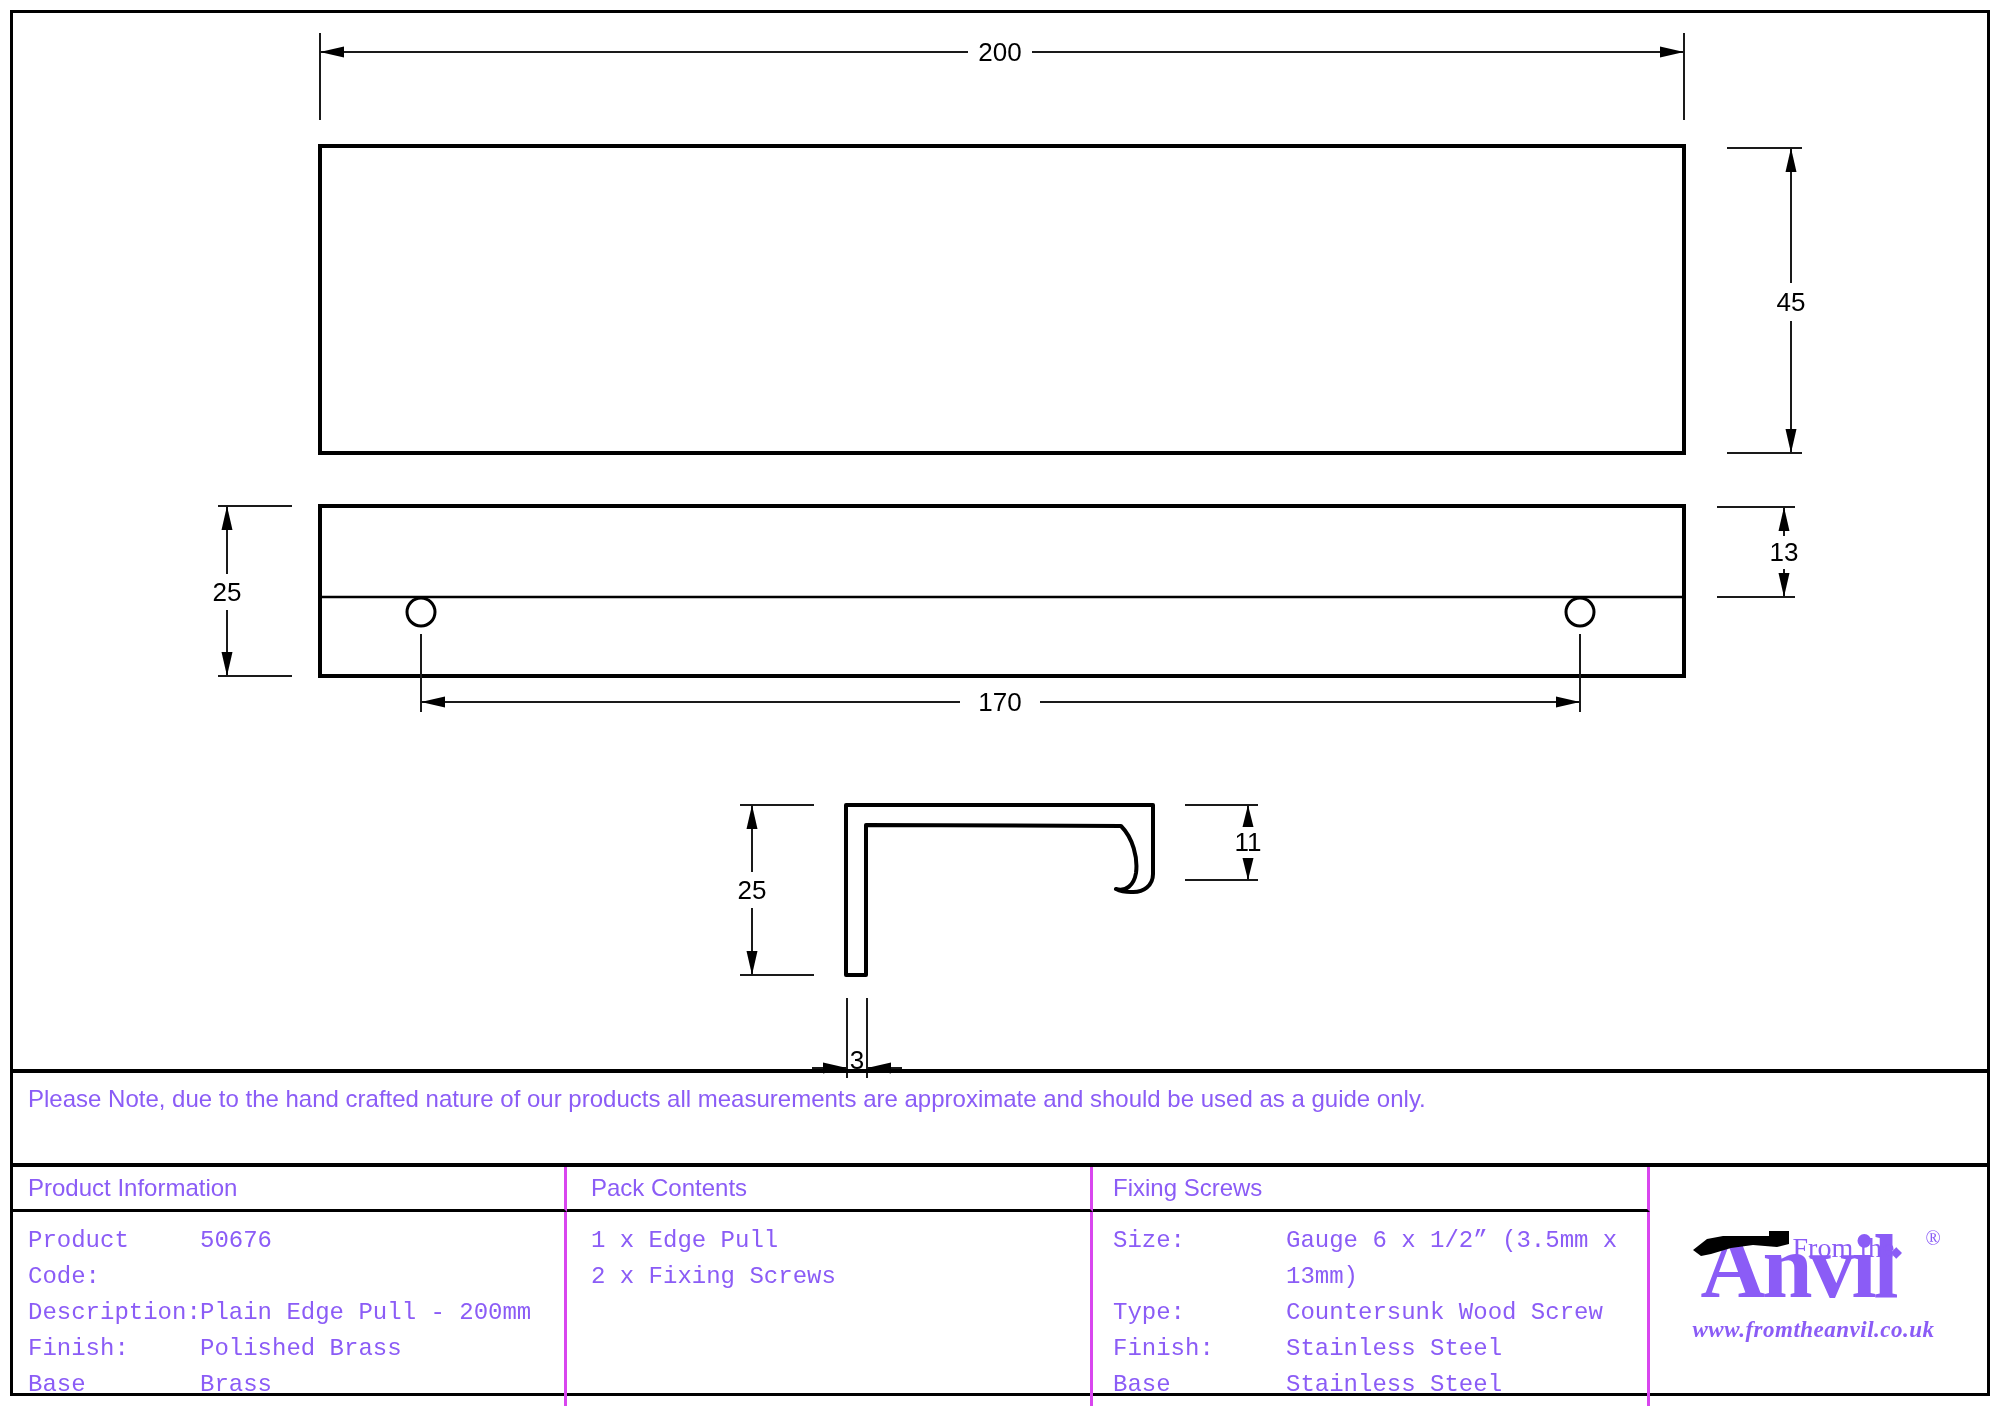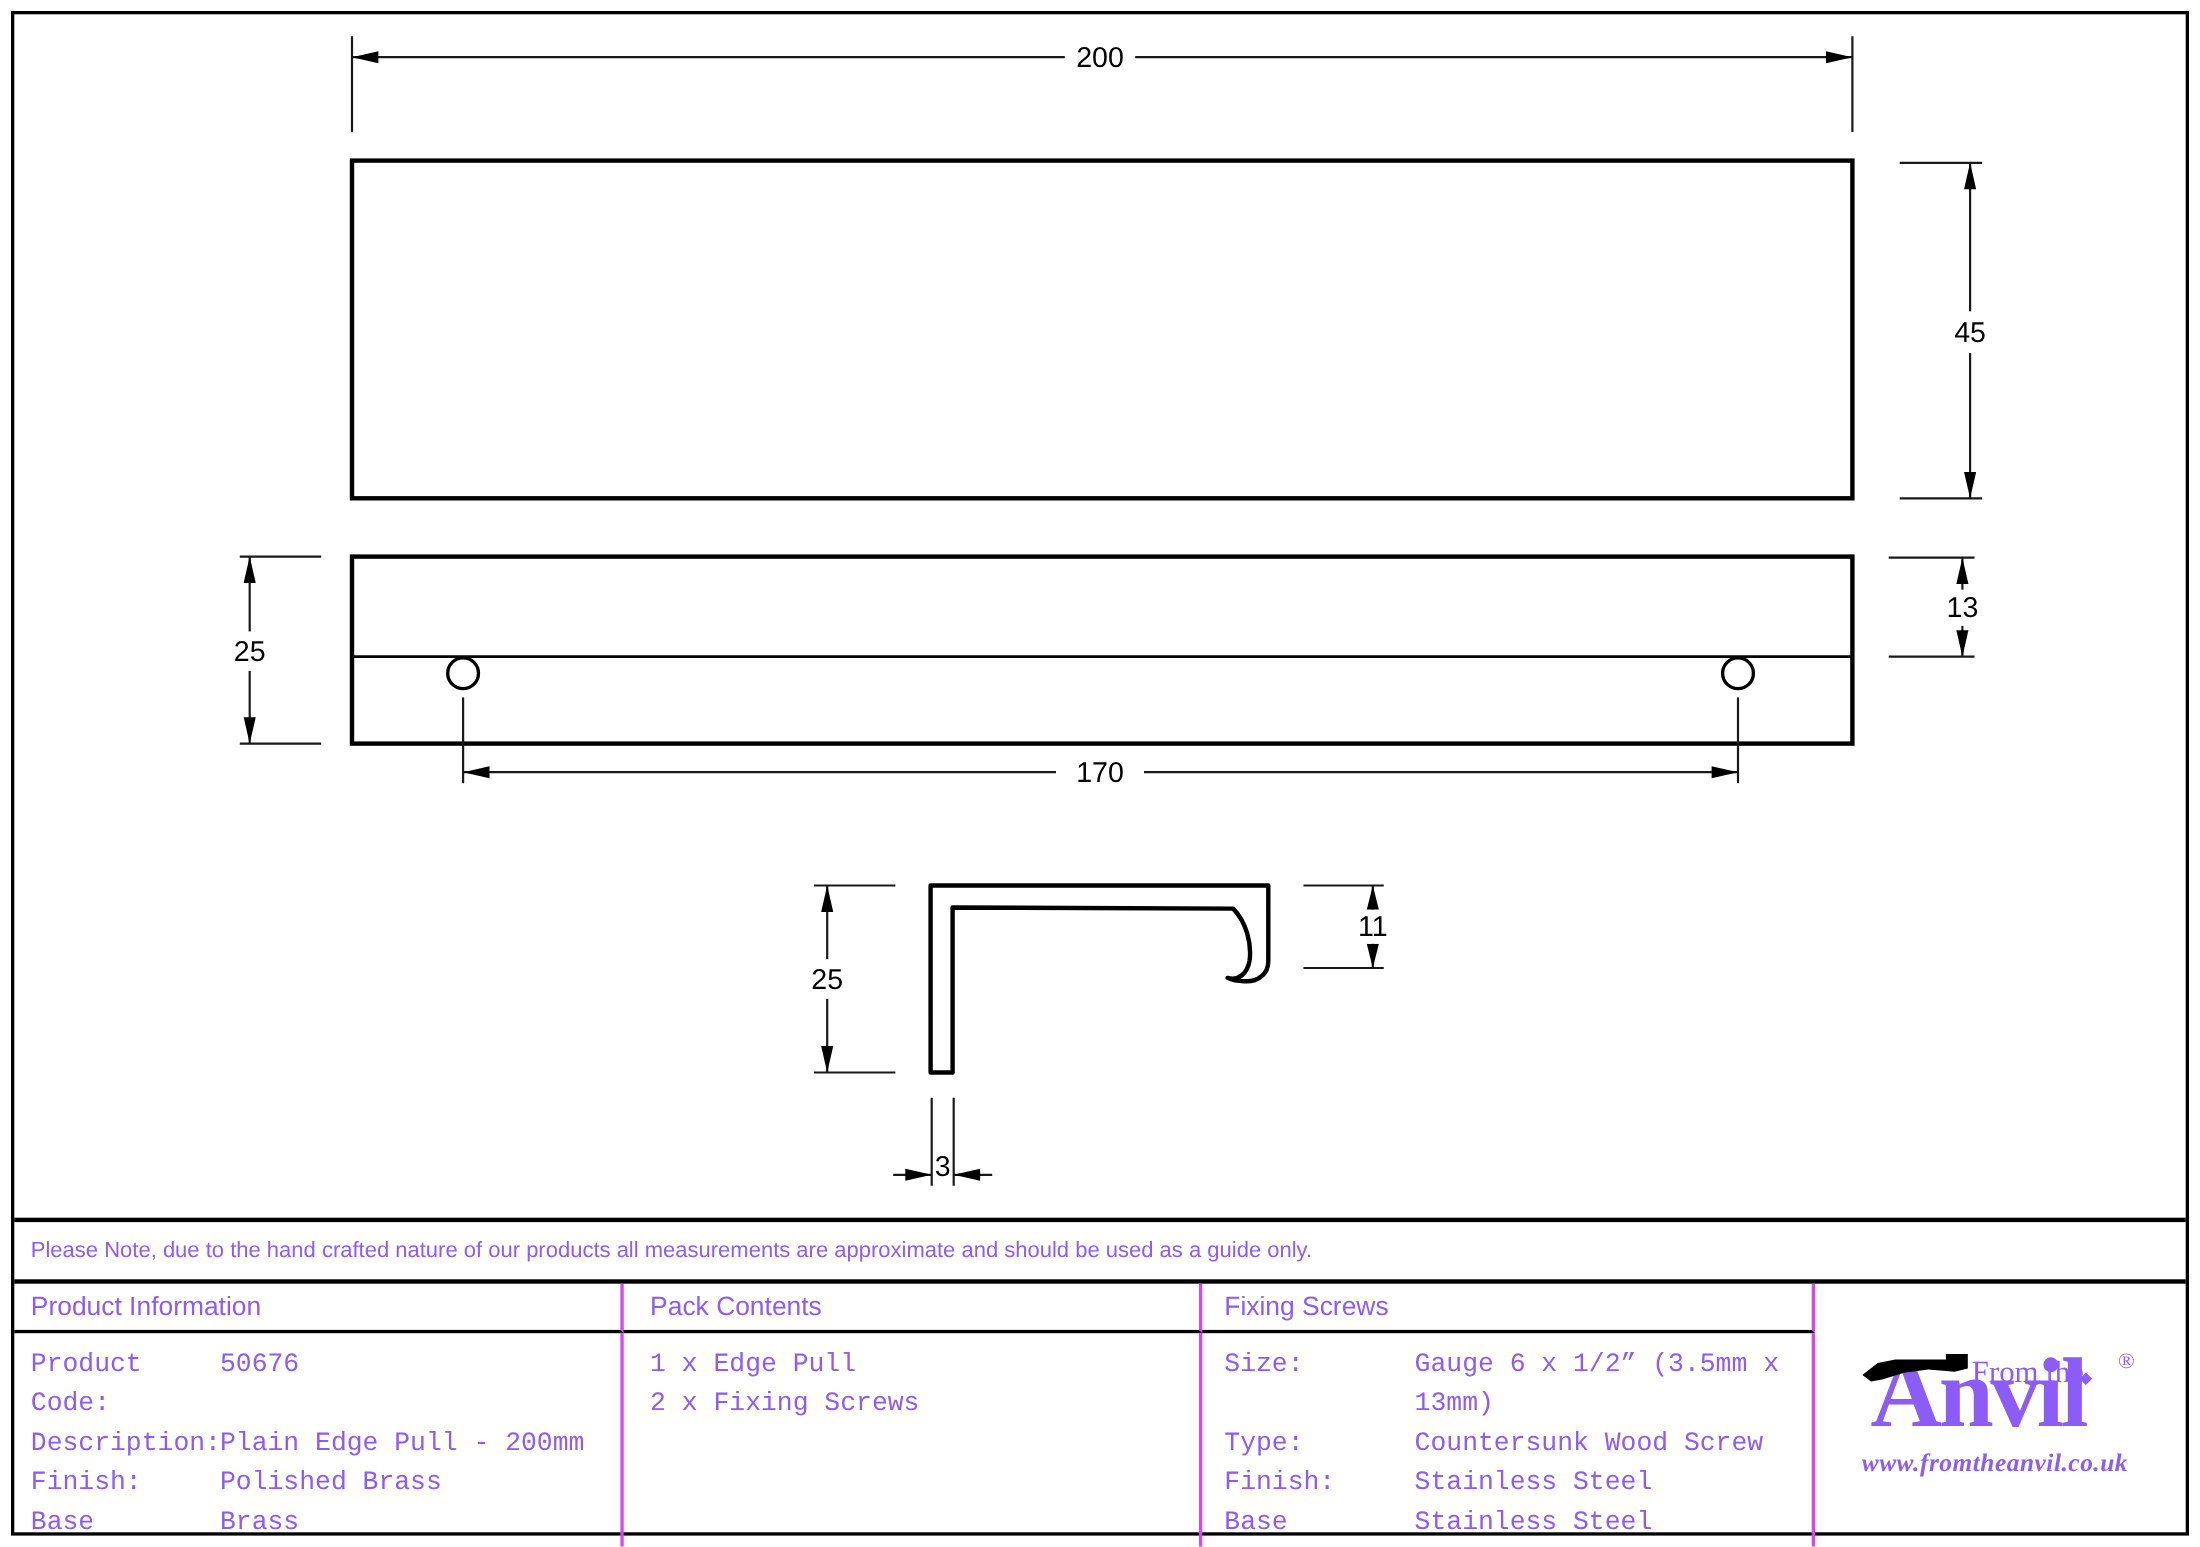--- a/index.html
+++ b/index.html
@@ -12,23 +12,23 @@
   
   .obj{fill:#fff;stroke:#000;stroke-width:4;}
   .thin{stroke:#000;stroke-width:2.5;fill:none;}
   .dimline{stroke:#1a1a1a;stroke-width:2;fill:none;}
   .arrow{fill:#000;stroke:none;}
   .mask{fill:#fff;stroke:none;}
   text.dim{font-family:"Liberation Sans",sans-serif;font-size:26px;fill:#000;
            text-anchor:middle;dominant-baseline:central;}
 
   
-  .note-band{position:absolute;left:0;top:1094px;width:100%;height:56px;
+  .note-band{position:absolute;left:0;top:1056px;width:100%;height:56px;
              border-top:4px solid #000;box-sizing:border-box;
-             display:flex;align-items:center;padding-left:15px;font-size:20px;}
+             display:flex;align-items:center;padding-left:15px;font-size:24px;}
 
   
   .info-table{position:absolute;left:0;top:1150px;right:0;bottom:0;
               border-top:4px solid #000;box-sizing:border-box;
               display:grid;grid-template-columns:554px 526px 557px 1fr;
               grid-template-rows:45px 1fr;font-size:24px;}
   .cell{box-sizing:border-box;}
   .b-r{border-right:3px solid #d946ef;}
   .th{border-bottom:3px solid #000;display:flex;align-items:center;}
   .th.c1{padding-left:15px;}

